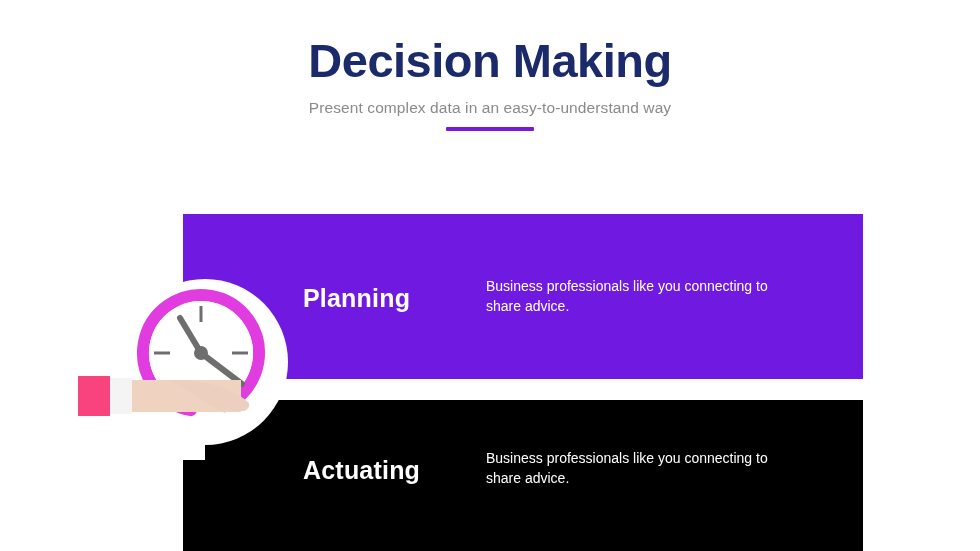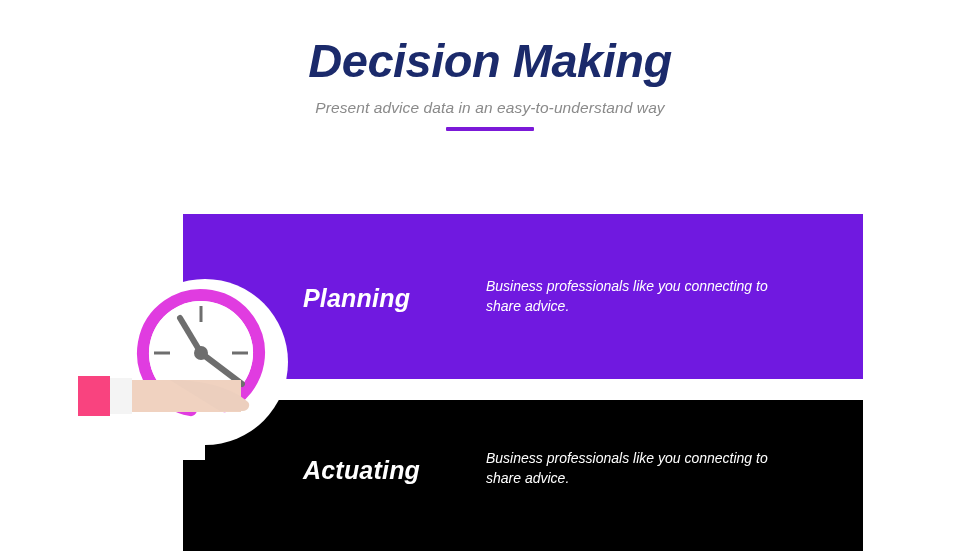--- a/index.html
+++ b/index.html
@@ -13,21 +13,20 @@
     position: relative;
     overflow: hidden;
     font-family: "Liberation Sans", sans-serif;
     background: #ffffff;
   }
 
   .slide {
     position: absolute;
     inset: 0;
     background: #ffffff;
-    font-style: italic;
   }
 
   
   .header {
     position: absolute;
     left: 0;
     top: 0;
     width: 980px;
     text-align: center;
   }
@@ -121,21 +120,21 @@
     display: block;
   }
 </style>
 </head>
 <body>
 
 <div class="slide">
 
   <div class="header">
     <h1 class="slide-title">Decision Making</h1>
-    <p class="slide-subtitle">Present advice data in an easy-to-understand way</p>
+    <p class="slide-subtitle">Present complex data in an easy-to-understand way</p>
   </div>
   <div class="title-underline"></div>
 
   <div class="rows">
 
     <div class="row row-planning">
       <div class="row-label">Planning</div>
       <div class="row-desc">Business professionals like you connecting to share advice.</div>
     </div>
 

